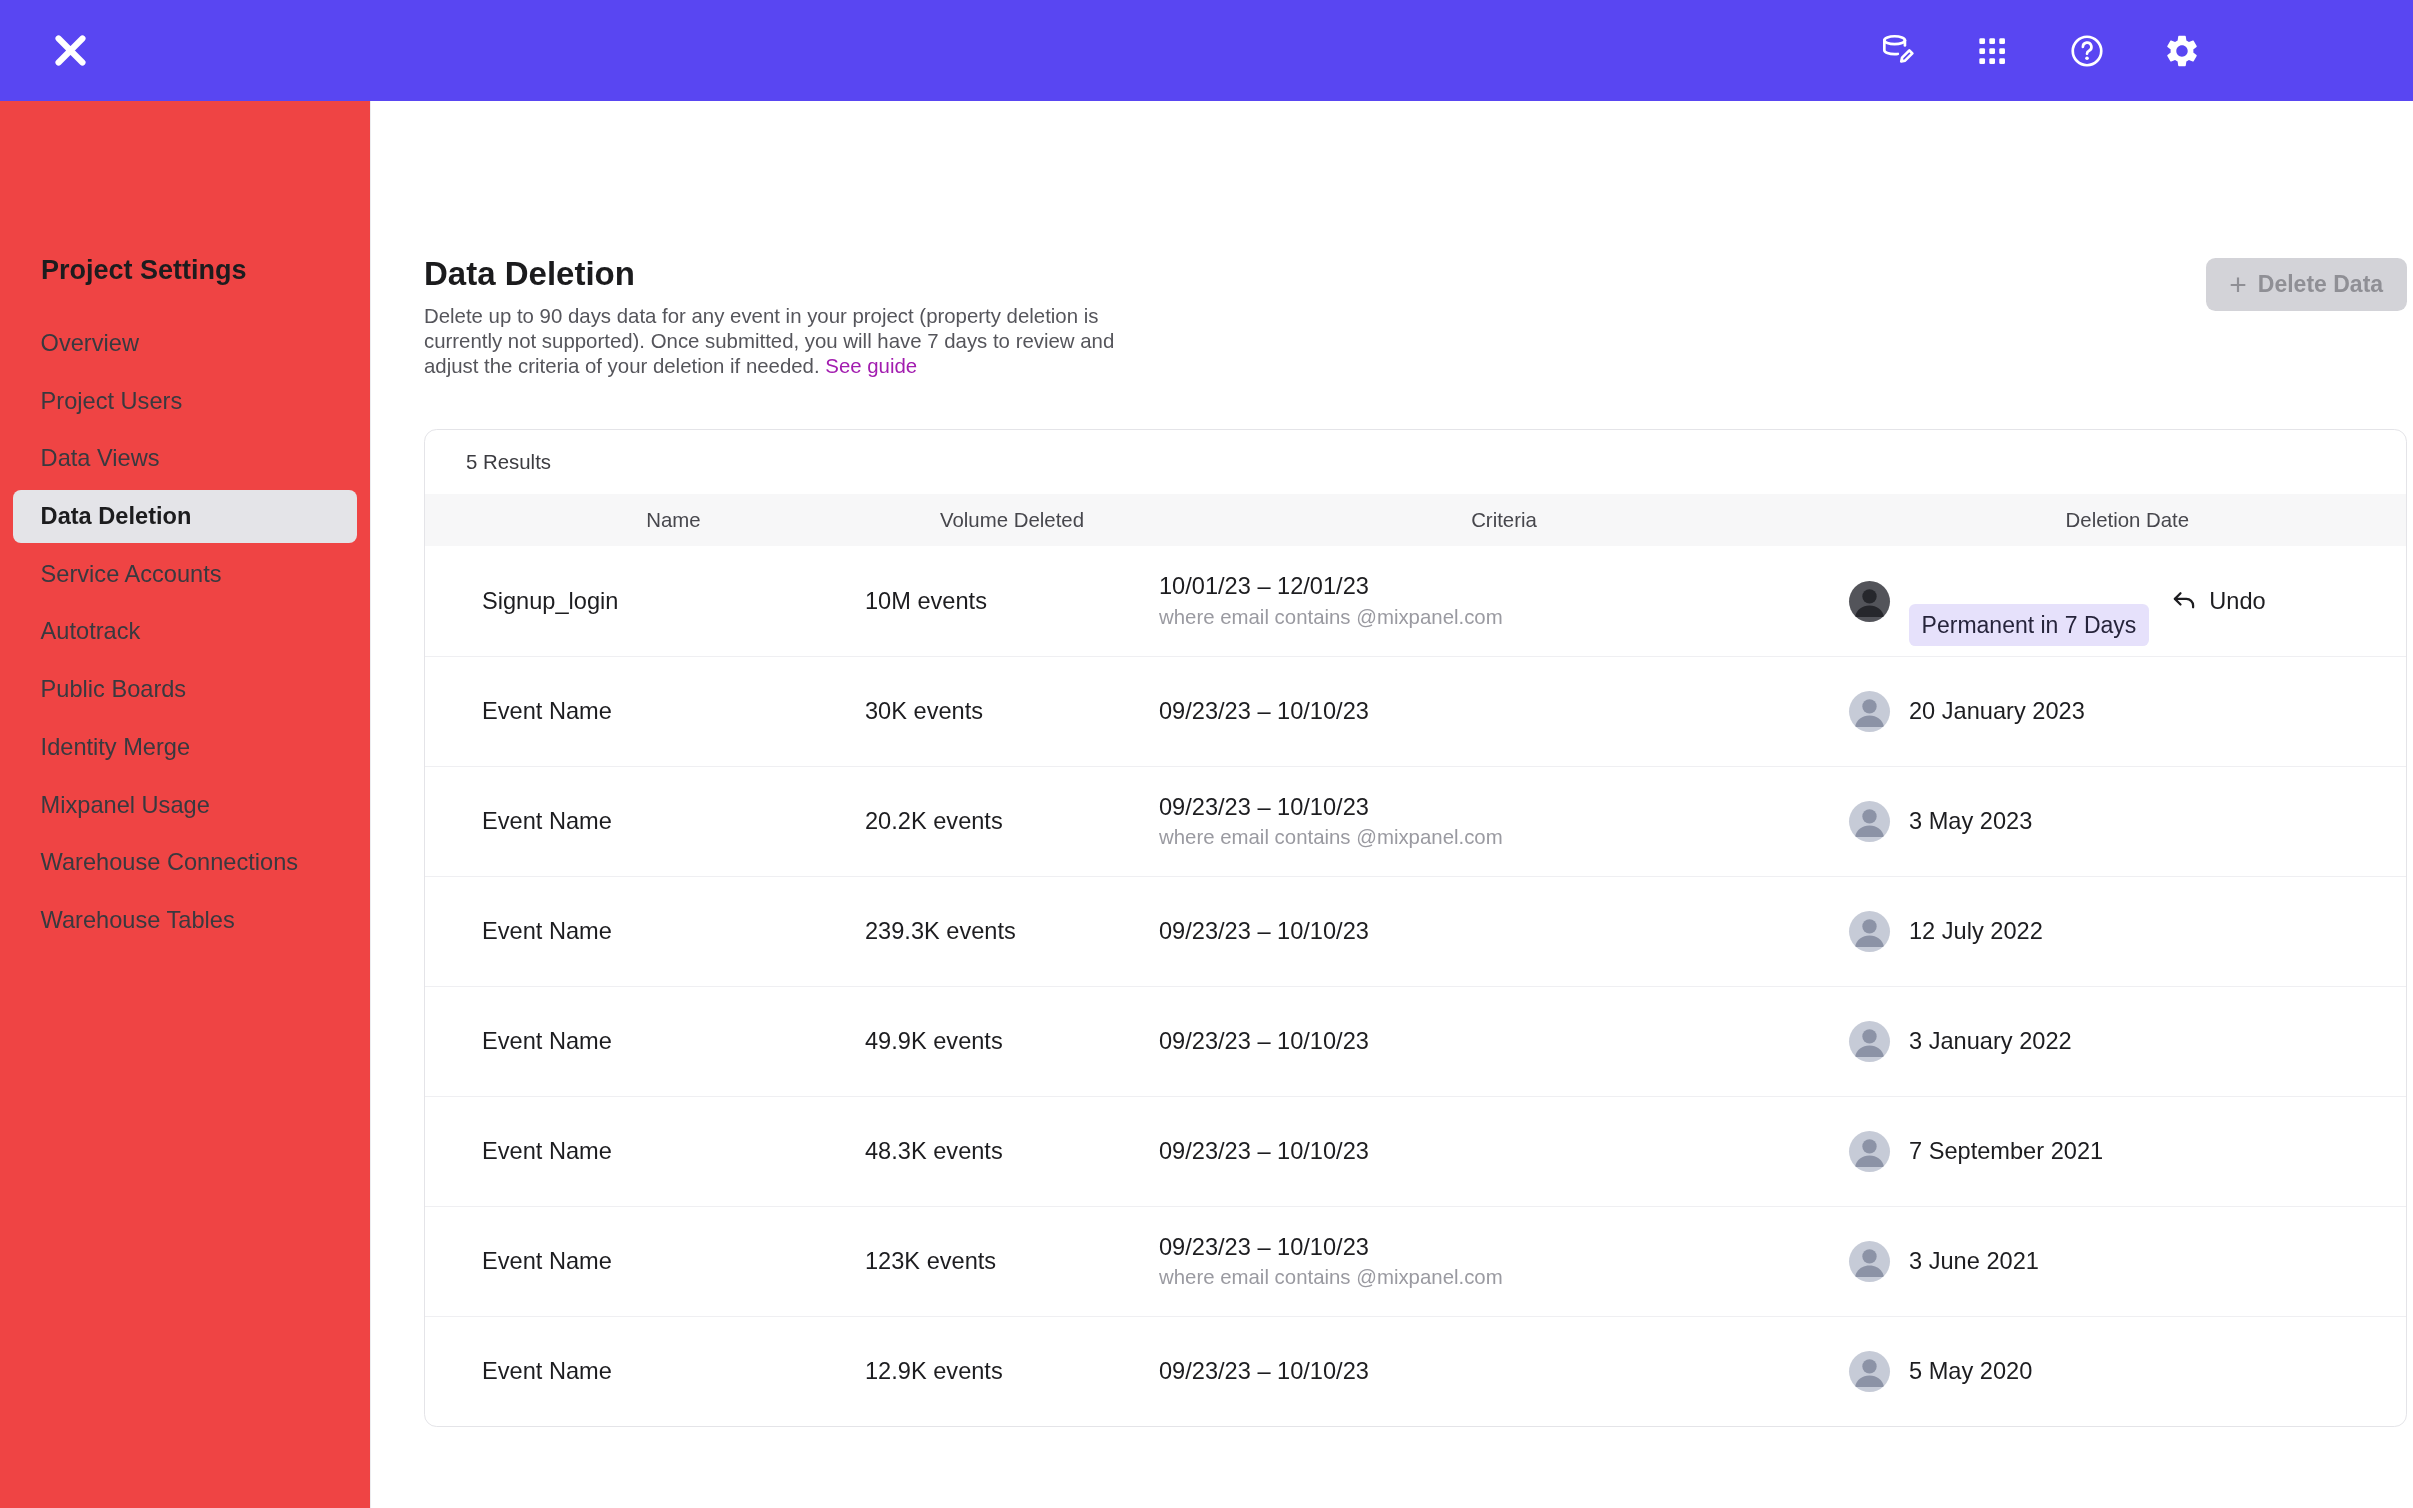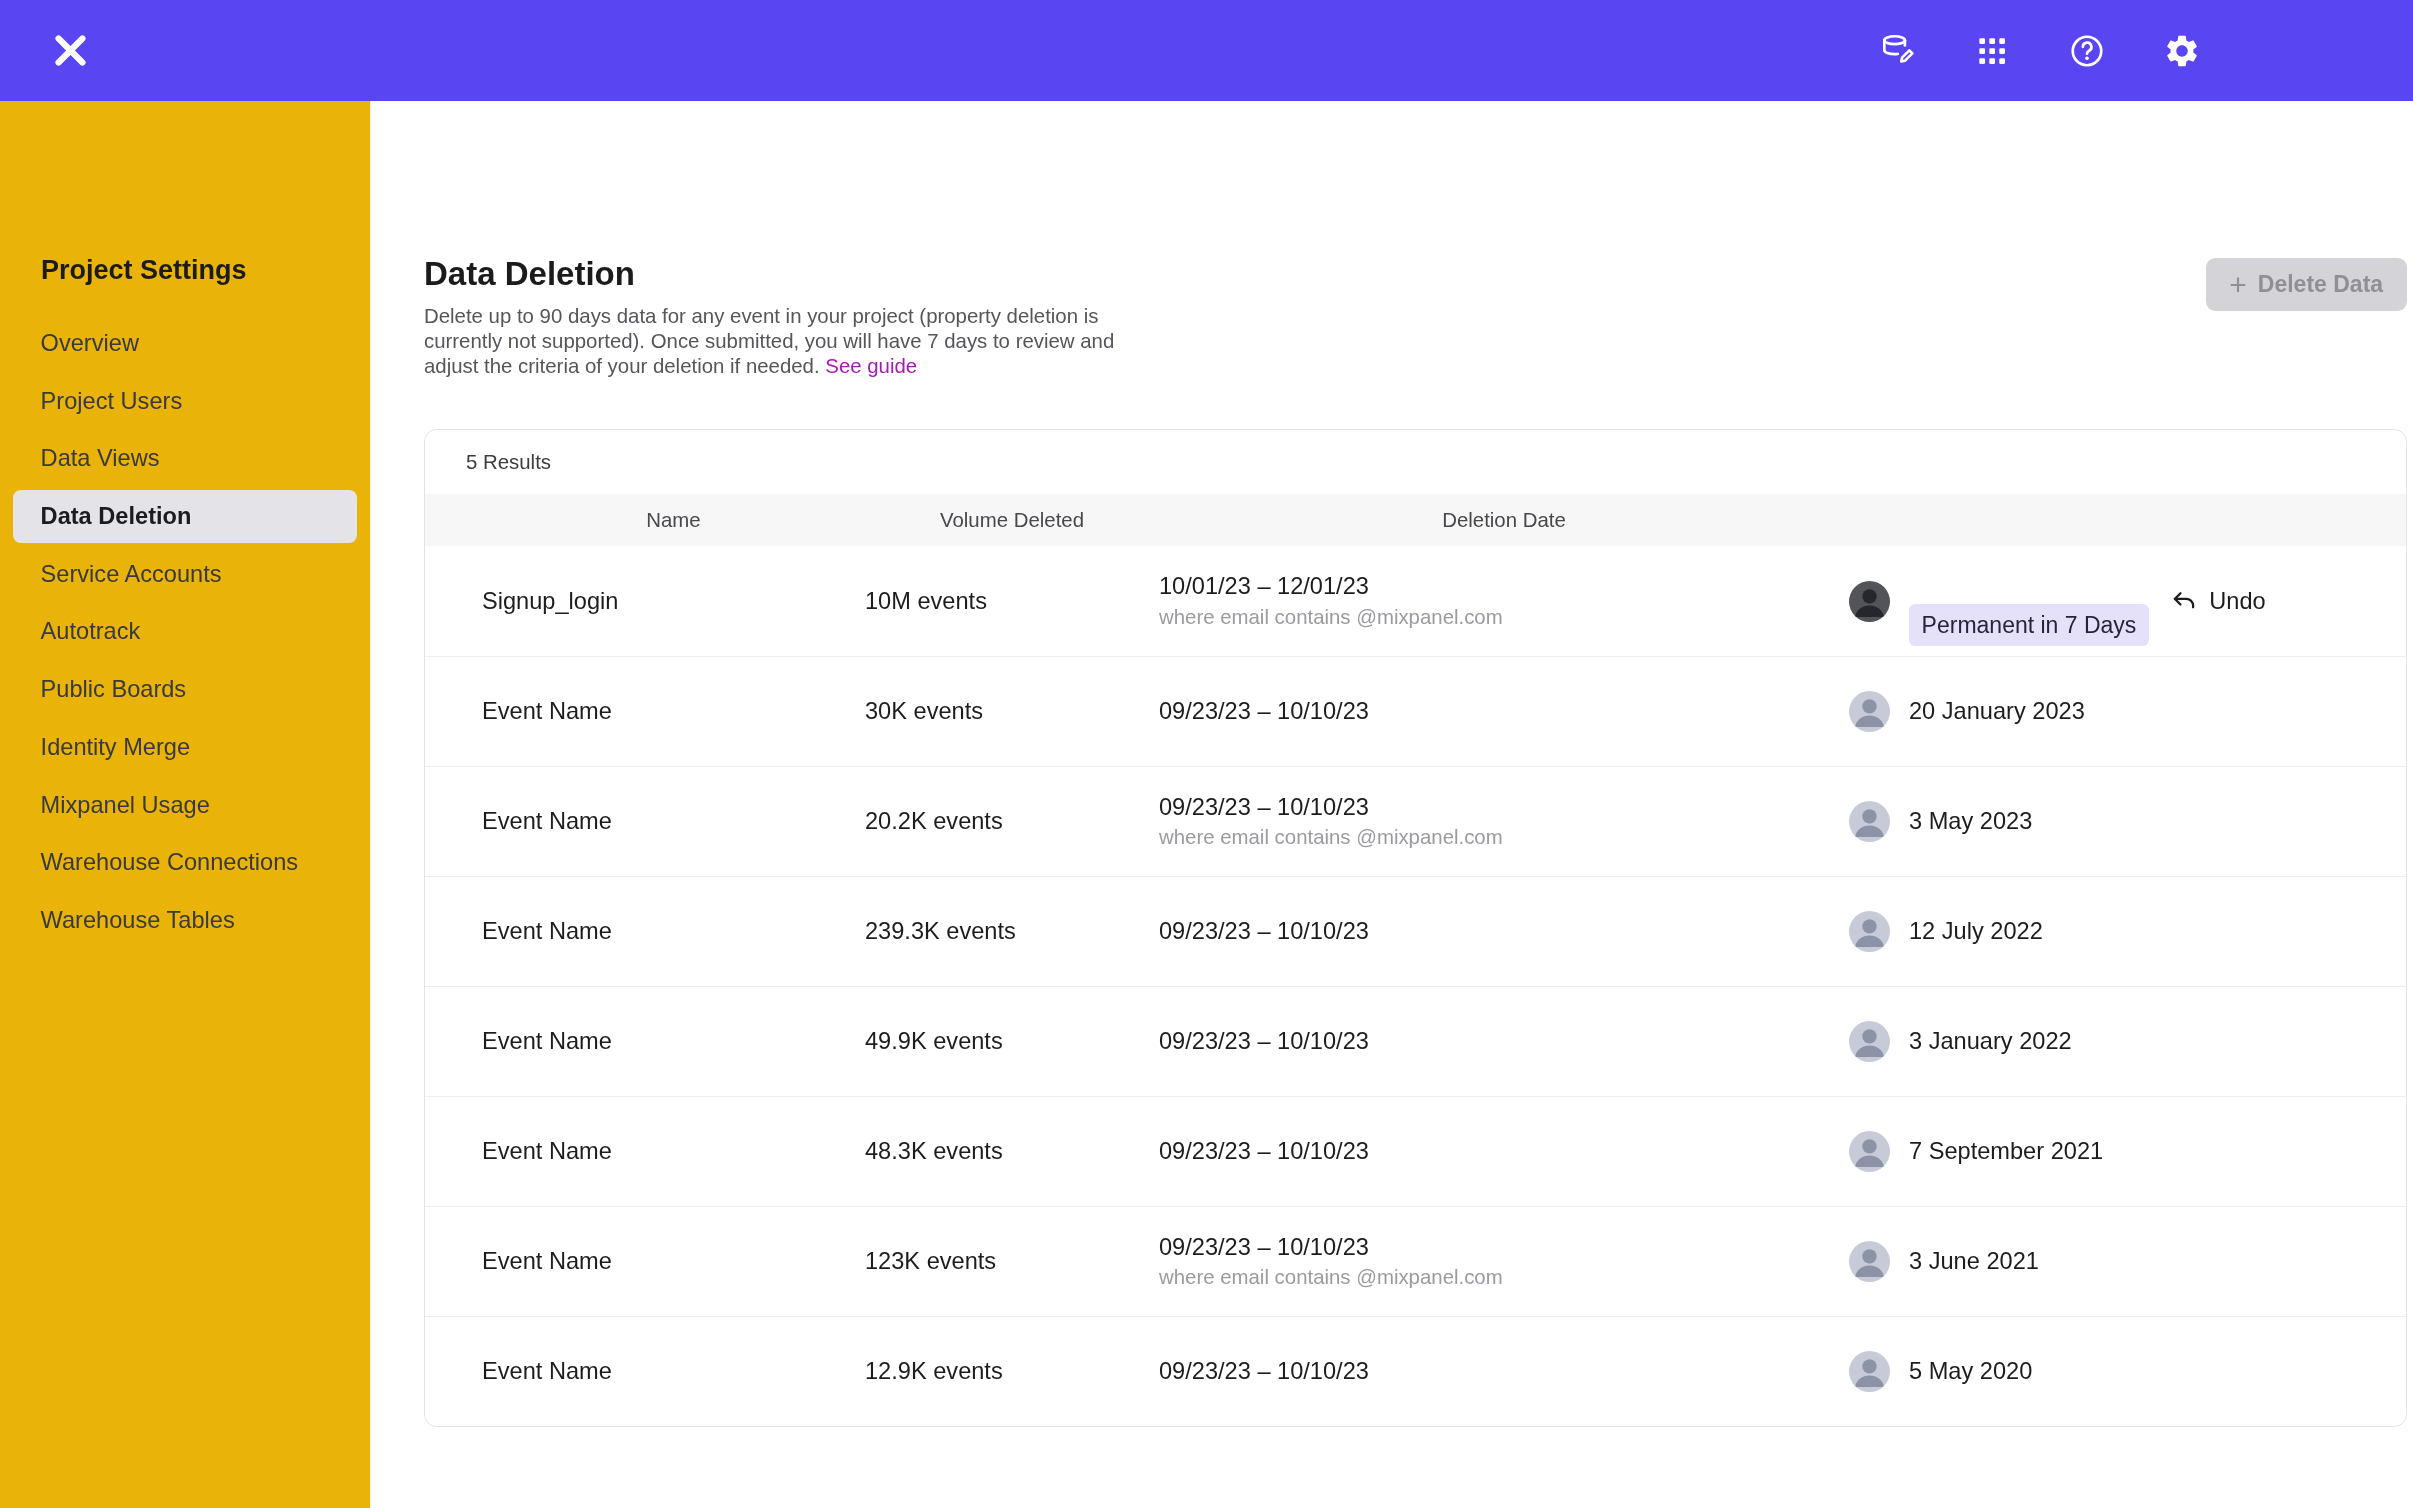--- a/index.html
+++ b/index.html
@@ -27,21 +27,21 @@
     background:transparent; border:none; cursor:pointer;
     display:flex; align-items:center; justify-content:center;
   }
   .tb-icon svg { width:38px; height:38px; }
 
   
   .layout { display:flex; height:1408px; }
 
   .sidebar {
     width:371px; flex-shrink:0;
-    background:#eab308;
+    background:#ef4444;
     border-right:1.6px solid #ECECEF;
     padding-top:154px;
   }
   .sidebar-title {
     font-size:27px; font-weight:700; color:#1c1c1e;
     padding-left:41px; margin-bottom:31px;
   }
   .nav-item {
     height:53px; margin:0 12.6px 4.7px 12.6px;
     border-radius:7.9px;
@@ -206,20 +206,21 @@
         <span>Delete Data</span>
       </button>
     </div>
 
     <section class="card">
       <div class="card-head">5 Results</div>
 
       <div class="thead">
         <div>Name</div>
         <div>Volume Deleted</div>
+        <div>Criteria</div>
         <div>Deletion Date</div>
       </div>
 
       <div>
 
         <div class="trow">
           <div>Signup_login</div>
           <div>10M events</div>
           <div>
             <div>10/01/23 – 12/01/23</div>

